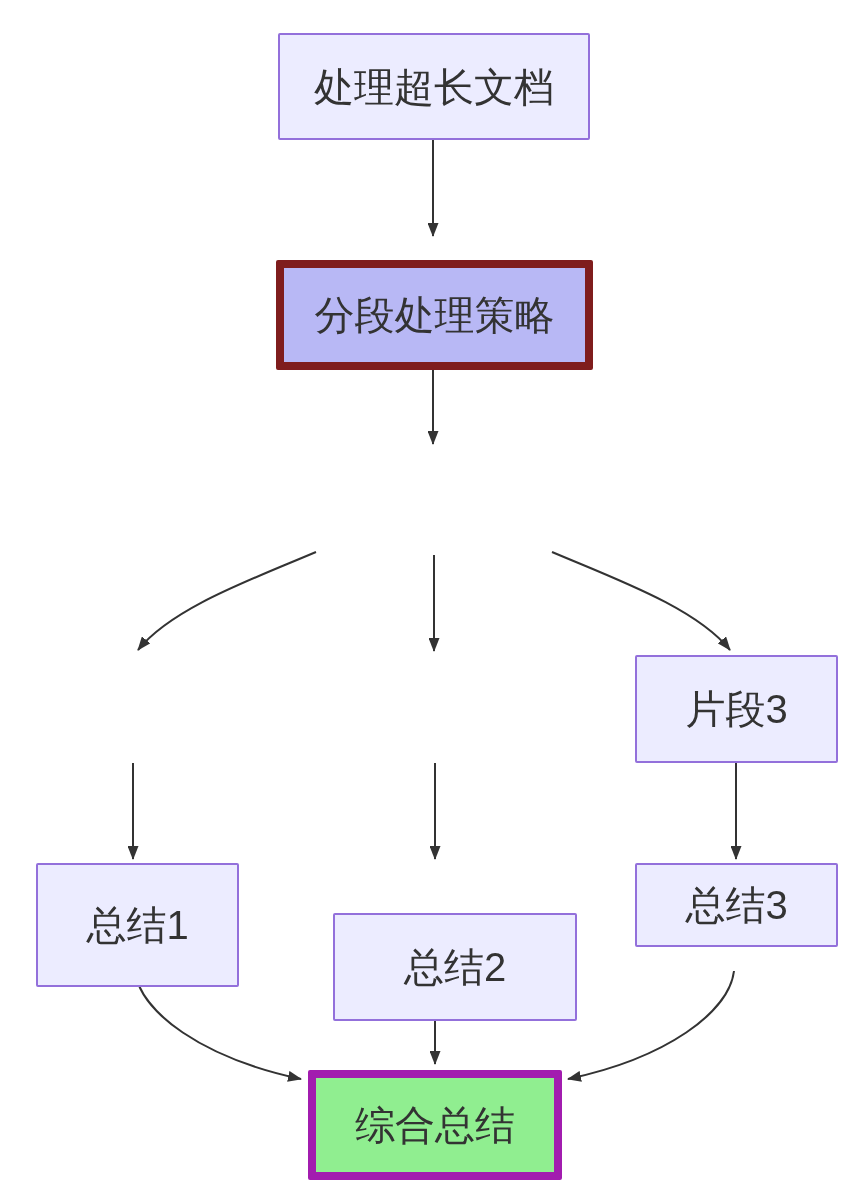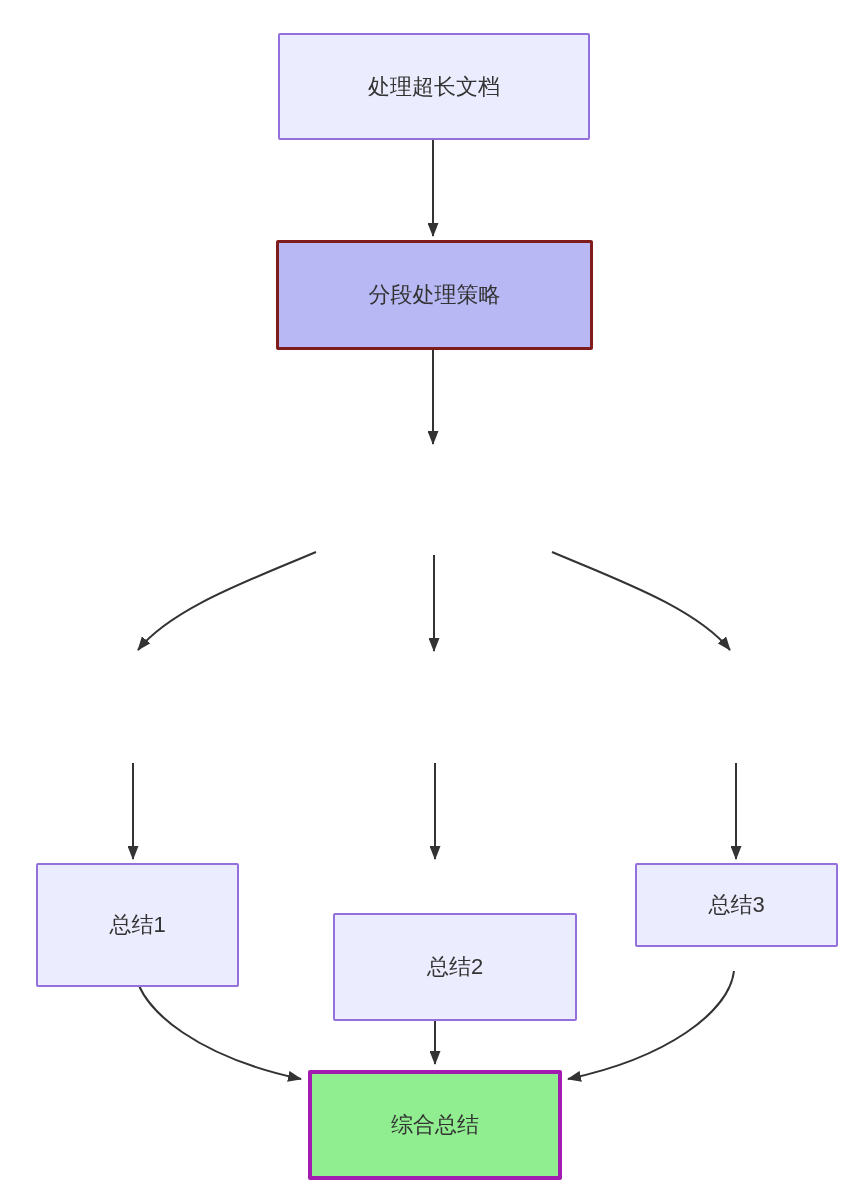--- a/index.html
+++ b/index.html
@@ -30,32 +30,33 @@
   .node {
     position: absolute;
     box-sizing: border-box;
     display: flex;
     align-items: center;
     justify-content: center;
     background: #ECECFF;
     border: 2px solid #9370DB;
     border-radius: 2px;
     color: #333333;
-    font-size: 22px;
+    font-size: 40px;
     line-height: 1;
     text-align: center;
     white-space: nowrap;
   }
   .node.emphasis-purple {
     background: #B8B8F5;
-    border: 3px solid #7f1d1d;
+    border: 8px solid #7f1d1d;
+    margin-top: 20px;
   }
   .node.emphasis-green {
     background: #90EE90;
-    border: 4px solid #a21caf;
+    border: 8px solid #a21caf;
   }
 </style>
 </head>
 <body>
 
 <div class="canvas">
 
   <svg class="edges-layer" width="852" height="1196" viewBox="0 0 852 1196" xmlns="http://www.w3.org/2000/svg">
     <defs>
       <marker id="arrow" viewBox="0 0 14 11" markerWidth="14" markerHeight="11" refX="13" refY="5.5" orient="auto" markerUnits="userSpaceOnUse">
@@ -79,20 +80,23 @@
     <span>处理超长文档</span>
   </div>
 
   <div class="node emphasis-purple" style="left:276px; top:240px; width:317px; height:110px">
     <span>分段处理策略</span>
   </div>
 
 
 
 
+  <div class="node" style="left:635px; top:655px; width:203px; height:108px">
+    <span>片段3</span>
+  </div>
 
   <div class="node" style="left:36px; top:863px; width:203px; height:124px">
     <span>总结1</span>
   </div>
 
   <div class="node" style="left:333px; top:913px; width:244px; height:108px">
     <span>总结2</span>
   </div>
 
   <div class="node" style="left:635px; top:863px; width:203px; height:84px">

